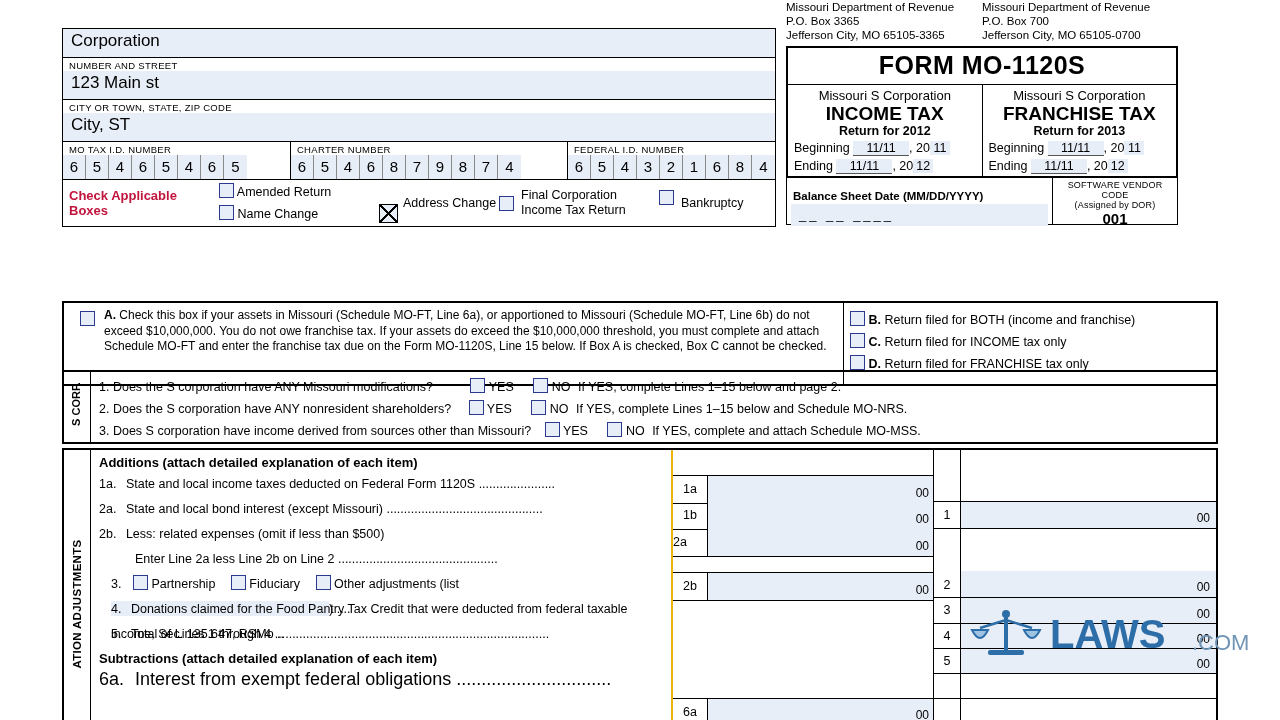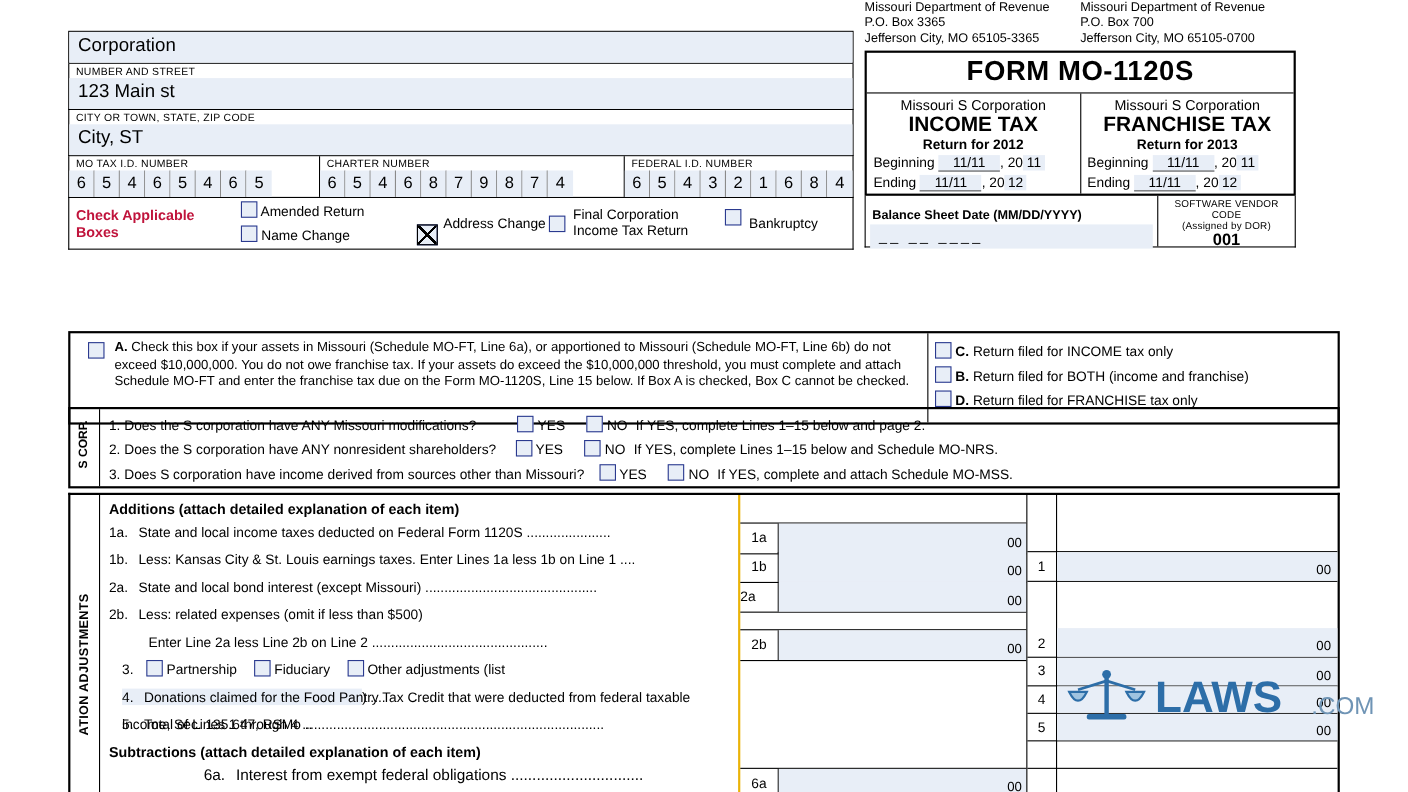--- a/index.html
+++ b/index.html
@@ -213,29 +213,29 @@
 
   <div class="box" style="left:62px;top:284px;width:1156px;height:85px;border:2px solid #000;display:flex;margin-top:17px;">
     <div style="flex:1;padding:5px 6px 0 8px;position:relative;">
       <span class="cbx" style="position:absolute;left:16px;top:8px;"></span>
       <div style="margin-left:32px;font-size:12px;line-height:15.5px;">
         <span class="bold">A.</span>
         <span>Check this box if your assets in Missouri (Schedule MO-FT, Line 6a), or apportioned to Missouri (Schedule MO-FT, Line 6b) do not exceed $10,000,000. You do not owe franchise tax.  If your assets do exceed the $10,000,000 threshold, you must complete and attach Schedule MO-FT and enter the franchise tax due on the Form MO-1120S, Line 15 below.  If Box A is checked, Box C cannot be checked.</span>
       </div>
     </div>
     <div style="width:366px;border-left:1px solid #000;padding:6px 0 0 6px;">
+      <div style="font-size:12.5px;line-height:22px;position:relative;">
+        <span class="cbx"></span>
+        <span class="bold">B.</span>
+        <span>Return filed for BOTH (income and franchise)</span>
+      </div>
       <div style="font-size:12.5px;line-height:22px;">
         <span class="cbx"></span>
         <span class="bold">C.</span>
         <span>Return filed for INCOME tax only</span>
-      </div>
-      <div style="font-size:12.5px;line-height:22px;position:relative;">
-        <span class="cbx"></span>
-        <span class="bold">B.</span>
-        <span>Return filed for BOTH (income and franchise)</span>
       </div>
       <div style="font-size:12.5px;line-height:22px;">
         <span class="cbx"></span>
         <span class="bold">D.</span>
         <span>Return filed for FRANCHISE tax only</span>
       </div>
     </div>
   </div>
 
   <div class="box" style="left:62px;top:370px;width:1156px;height:74px;border:2px solid #000;display:flex;">
@@ -279,25 +279,20 @@
       <div style="position:absolute;left:-62px;top:148px;width:150px;transform:rotate(-90deg);font-size:11.5px;font-weight:bold;text-align:center;letter-spacing:.3px;">ATION ADJUSTMENTS</div>
     </div>
 
     <div style="flex:1;position:relative;">
       <div style="font-size:13px;font-weight:bold;padding:5px 0 2px 8px;">Additions (attach detailed explanation of each item)</div>
 
       <div class="rowtext" style="font-size:12.5px;padding-left:8px;line-height:25px;height:25px;">
         <span>1a.</span>
         <span style="margin-left:6px;">State and local income taxes deducted on Federal Form 1120S</span>
         <span> ......................</span>
-      </div>
-      <div style="font-size:12.5px;padding-left:8px;line-height:25px;height:25px;">
-        <span>1b.</span>
-        <span style="margin-left:6px;">Less: Kansas City &amp; St. Louis earnings taxes. Enter Lines 1a less 1b on Line 1</span>
-        <span> ....</span>
       </div>
       <div style="font-size:12.5px;padding-left:8px;line-height:25px;height:25px;">
         <span>2a.</span>
         <span style="margin-left:6px;">State and local bond interest (except Missouri)</span>
         <span> .............................................</span>
       </div>
       <div style="font-size:12.5px;padding-left:8px;line-height:25px;height:25px;">
         <span>2b.</span>
         <span style="margin-left:6px;">Less: related expenses (omit if less than $500)</span>
       </div>
@@ -324,21 +319,21 @@
         <span> ..</span>
       </div>
       <div style="font-size:12.5px;padding-left:20px;line-height:25px;height:25px;">
         <span>5.</span>
         <span style="margin-left:6px;">Total of Lines 1 through 4</span>
         <span> ...............................................................................</span>
       </div>
 
       <div style="font-size:13px;font-weight:bold;padding:4px 0 2px 8px;">Subtractions (attach detailed explanation of each item)</div>
 
-      <div style="font-size:14px;padding-left:8px;line-height:22px;text-align:center;">
+      <div style="font-size:18px;padding-left:8px;line-height:22px;">
         <span>6a.</span>
         <span style="margin-left:6px;">Interest from exempt federal obligations</span>
         <span> ...............................</span>
       </div>
     </div>
 
     <div style="width:260px;border-left:2px solid #eab308;position:relative;">
 
       <div style="position:absolute;left:0;top:25px;width:260px;height:27px;display:flex;border-top:1px solid #000;border-bottom:1px solid #000;">
         <div style="width:34px;border-right:1px solid #000;font-size:12.5px;text-align:center;line-height:26px;">1a</div>

